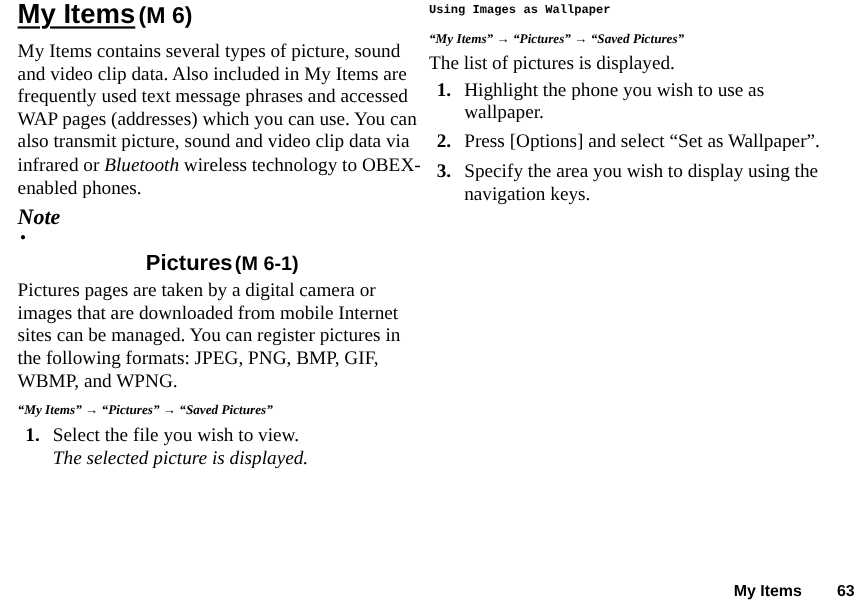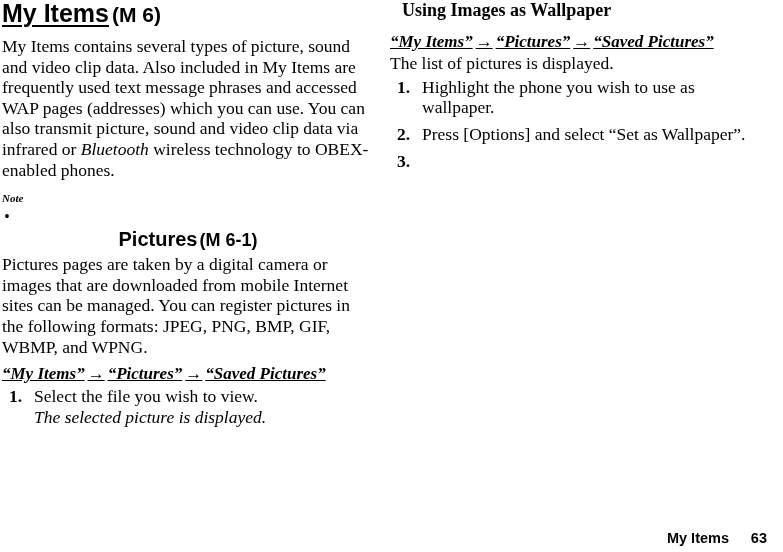--- a/index.html
+++ b/index.html
@@ -13,21 +13,21 @@
     height: 552px;
     background: #ffffff;
     color: #000000;
     overflow: hidden;
     font-family: "Liberation Serif", serif;
   }
   .col {
     position: absolute;
     top: 0;
   }
-  .col-left  { left: 2px;   width: 372px; }
+  .col-left  { left: 16px;   width: 372px; }
   .col-right { left: 390px; width: 380px; }
 
   
   .chapter-title {
     font-family: "Liberation Sans", sans-serif;
     font-weight: bold;
     font-size: 25px;
     line-height: 27px;
     margin: 0;
     padding: 0;
@@ -50,39 +50,39 @@
     line-height: 22px;
     margin: 0;
     white-space: nowrap;
   }
   .section-title .code {
     font-size: 18px;
     padding-left: 2px;
   }
 
   .subsection-title {
-    font-family: Liberation Serif, serif;
-    font-weight: bold;
-    font-size: 18px;
+    font-family: Liberation Mono, monospace;
+    font-weight: bold;
+    font-size: 11px;
     line-height: 18px;
-    margin: 12px;
+    margin: 0;
   }
 
   
   .body-text {
     font-size: 17.5px;
     line-height: 20.6px;
     margin: 0;
     text-align: left;
   }
   .body-text .ital { font-style: italic; text-align: right; }
 
   
   .note-head {
-    font-size: 11px;
+    font-size: 20px;
     font-weight: bold;
     font-style: italic;
     line-height: 17px;
     margin: 0;
   }
   .note-list {
     margin: 0;
     padding: 0;
     list-style: none;
   }
@@ -94,27 +94,26 @@
     padding-left: 16px;
   }
   .note-item .bullet {
     position: absolute;
     left: 2px;
     top: 0;
   }
 
   
   .nav-path {
-    font-size: 17px;
+    font-size: 12px;
     font-weight: bold;
     font-style: italic;
     line-height: 21px;
     margin: 0;
     white-space: nowrap;
-    text-decoration: underline;
   }
   .nav-path .arrow {
     font-weight: normal;
     font-style: normal;
     padding: 0 3px;
   }
 
   
   .steps {
     margin: 0;
@@ -150,21 +149,21 @@
     font-weight: bold;
     font-size: 14.5px;
   }
   .footer-title {
     position: absolute;
     right: 54px;
     bottom: 0;
   }
   .footer-page {
     position: absolute;
-    right: 16px;
+    right: 6px;
     bottom: 0;
   }
 </style>
 </head>
 <body>
 
 <div class="page">
 
   <div class="col col-left">
 
@@ -216,21 +215,21 @@
     <p class="body-text" style="margin-top:1px;">The list of pictures is displayed.</p>
 
     <ol class="steps" style="margin-top:3px;">
       <li class="step" style="margin-bottom:6px;">
         <span class="num">1.</span><span>Highlight the phone you wish to use as wallpaper.</span>
       </li>
       <li class="step" style="margin-bottom:6px;">
         <span class="num">2.</span><span>Press [Options] and select “Set as Wallpaper”.</span>
       </li>
       <li class="step">
-        <span class="num">3.</span>
+        <span class="num">3.</span><span>Specify the area you wish to display using the navigation keys.</span>
       </li>
     </ol>
 
   </div>
 
   <div class="footer">
     <span class="footer-title">My Items</span>
     <span class="footer-page">63</span>
   </div>
 

